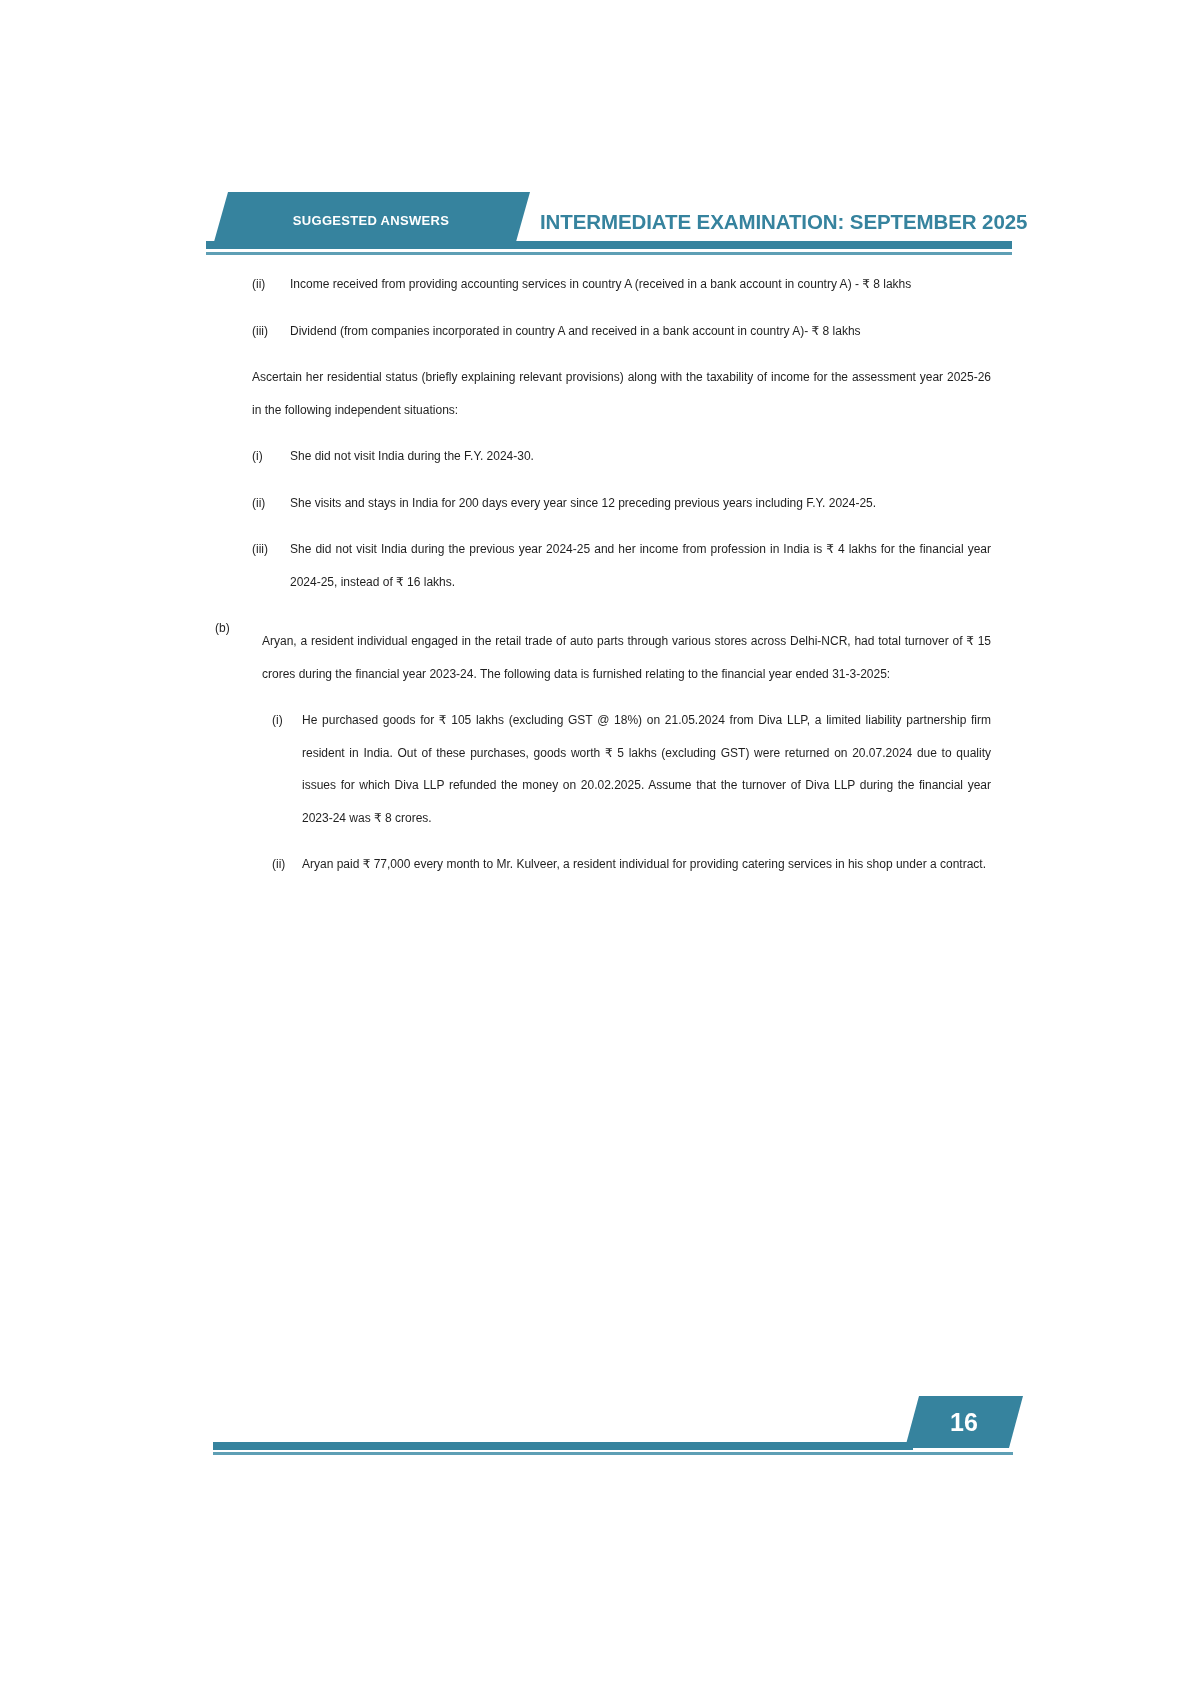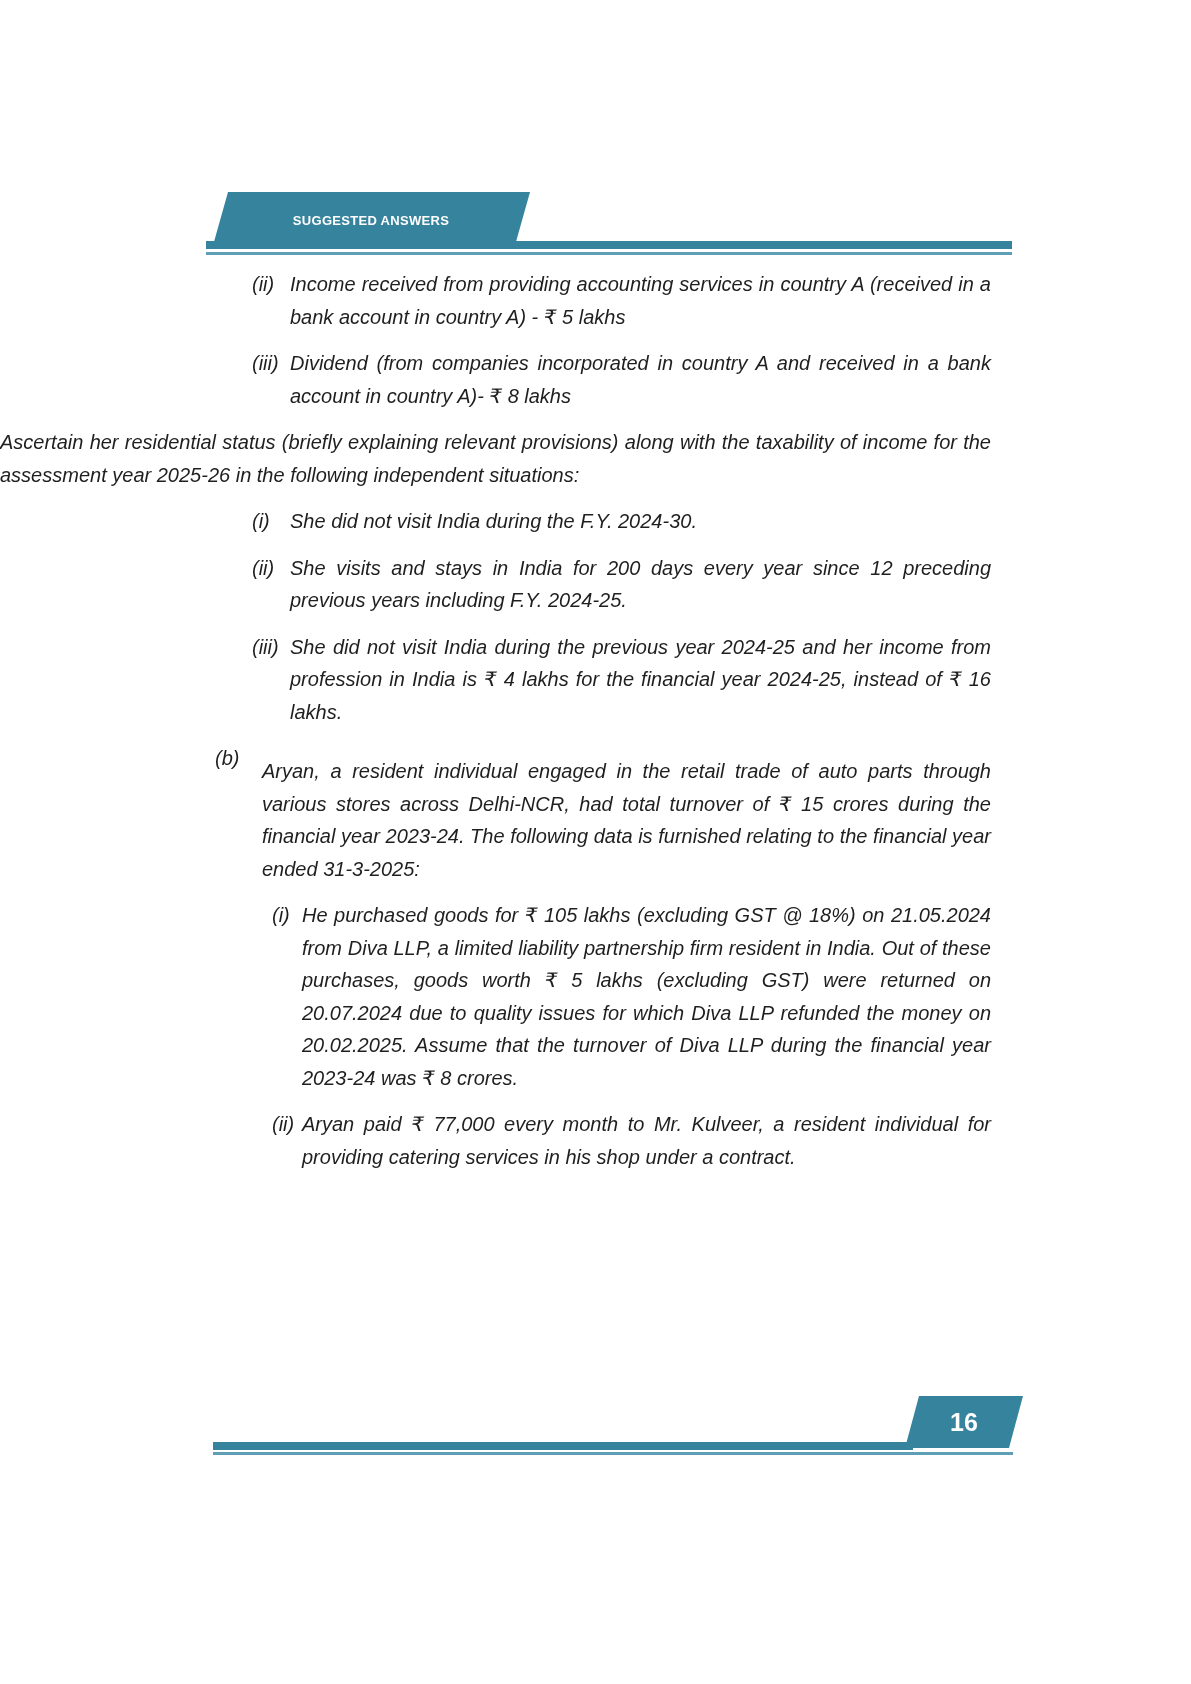--- a/index.html
+++ b/index.html
@@ -39,30 +39,29 @@
     text-align:right;
     color:var(--teal);font-weight:bold;font-size:20.5px;line-height:26px;
     letter-spacing:-0.1px;
     white-space:nowrap;
   }
 
   
   .content{
     position:absolute;left:0;top:268px;right:200px;
     color:var(--ink);
-    font-size:20px;line-height:32.5px;
-    font-style:italic;
+    font-size:12px;line-height:32.5px;
   }
   .blk{margin-bottom:14px;}
   .item{display:flex;}
   .mk{flex:none;}
   .tx{flex:1;text-align:justify;}
   .lvl-a{margin-left:252px;}
   .lvl-a > .mk{width:38px;}
-  .para-a{text-align:justify;}
+  .para-a{margin-left:252px;text-align:justify;}
   .part-b{display:flex;margin-left:215px;}
   .part-b > .mk{width:47px;}
   .pb-body{flex:1;margin-top:13px;}
   .para-j{text-align:justify;}
   .lvl-b{margin-left:10px;}
   .lvl-b > .mk{width:30px;}
   .closing{margin-bottom:0;}
 
   
   .ftr-band{
@@ -84,26 +83,27 @@
 </head>
 <body>
 
 <div class="page">
 
   <div class="hdr-band"></div>
   <div class="hdr-band-light"></div>
   <div class="hdr-banner">
     <span>SUGGESTED ANSWERS</span>
   </div>
+  <div class="hdr-title">INTERMEDIATE EXAMINATION: SEPTEMBER 2025</div>
 
   <div class="content">
 
     <div class="item lvl-a blk">
       <span class="mk">(ii)</span>
-      <span class="tx">Income received from providing accounting services in country A (received in a bank account in country A) - ₹ 5 lakhs</span>
+      <span class="tx">Income received from providing accounting services in country A (received in a bank account in country A) - ₹ 8 lakhs</span>
     </div>
     <div class="item lvl-a blk">
       <span class="mk">(iii)</span>
       <span class="tx">Dividend (from companies incorporated in country A and received in a bank account in country A)- ₹ 8 lakhs</span>
     </div>
 
     <div class="para-a blk">Ascertain her residential status (briefly explaining relevant provisions) along with the taxability of income for the assessment year 2025-26 in the following independent situations:</div>
 
     <div class="item lvl-a blk">
       <span class="mk">(i)</span>

